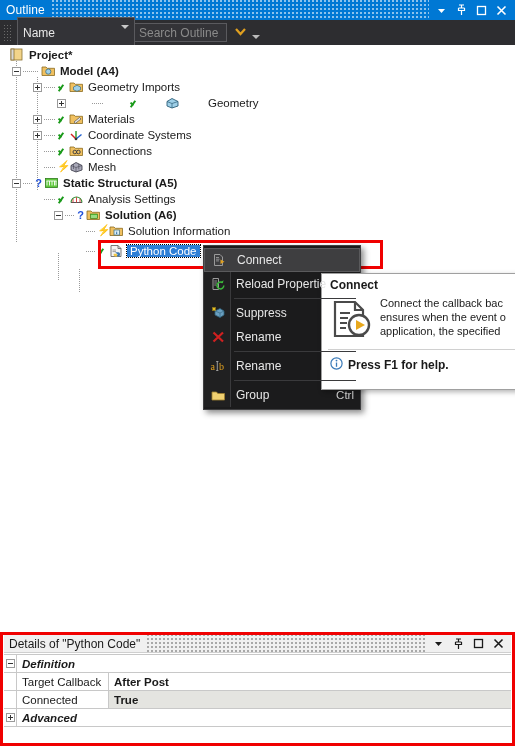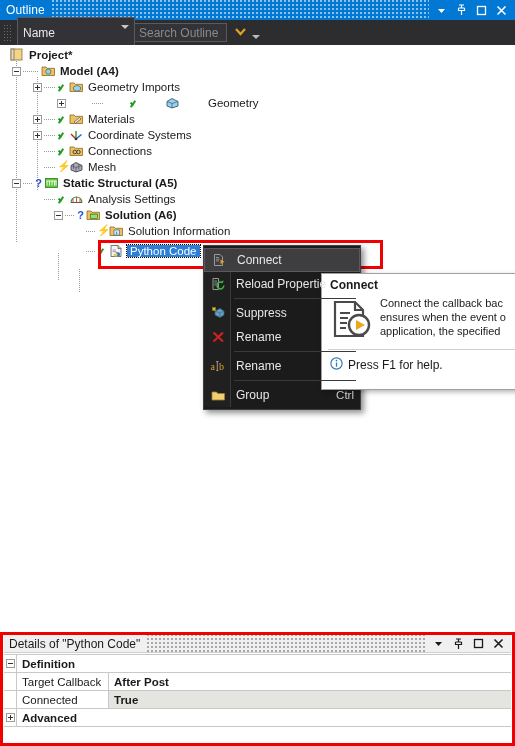--- a/index.html
+++ b/index.html
@@ -183,21 +183,21 @@
     padding: 4px 0 2px 8px;
   }
   .tt-body { display: flex; padding: 2px 0 0 8px; }
   .tt-icon { width: 46px; flex: 0 0 auto; padding-top: 2px; }
   .tt-text {
     font-size: 11px; color: #1a1a1a; line-height: 14px;
     padding-left: 4px; white-space: nowrap;
   }
   .tt-divider { height: 1px; background: #d0d0d0; margin: 5px 6px 0 6px; }
   .tt-foot { display: flex; align-items: center; padding: 6px 0 0 8px; }
-  .tt-foot-label { font-size: 12px; font-weight: normal; color: #1a1a1a; padding-left: 5px; }
+  .tt-foot-label { font-size: 12px; font-weight: bold; color: #1a1a1a; padding-left: 5px; }
 
   
   .cursor { position: absolute; left: 318px; top: 253px; width: 14px; height: 20px; }
 
   
   .details-panel {
     position: absolute; left: 0; top: 632px; width: 515px; height: 114px;
     background: #ffffff;
   }
   .details-titlebar {
@@ -225,21 +225,21 @@
   .drow.section { font-weight: bold; }
   .dcell-exp {
     width: 13px; flex: 0 0 auto; display: flex; align-items: center; justify-content: center;
     border-right: 1px solid #c8c8c8; background: #ffffff;
   }
   .dcell-exp .expander { width: 9px; height: 9px; }
   .dcell-name {
     width: 92px; flex: 0 0 auto; display: flex; align-items: center;
     padding-left: 5px; border-right: 1px solid #c8c8c8;
   }
-  .dcell-name.full { width: auto; flex: 1; border-right: none; }
+  .dcell-name.full { width: auto; flex: 1; border-right: none; font-style: italic; }
   .dcell-val { flex: 1; display: flex; align-items: center; padding-left: 5px; font-weight: bold; }
   .dcell-val.readonly { background: #e4e4e0; }
 
   .details-red-box {
     position: absolute; left: 0px; top: 632px; width: 515px; height: 114px;
     border: 3px solid #f00000; pointer-events: none;
   }
 </style>
 </head>
 <body>

